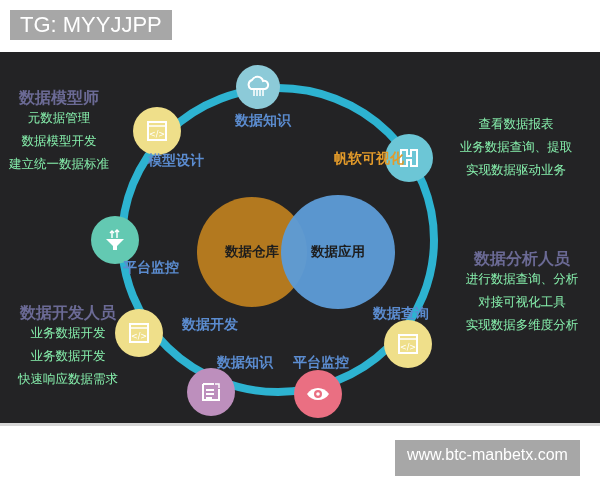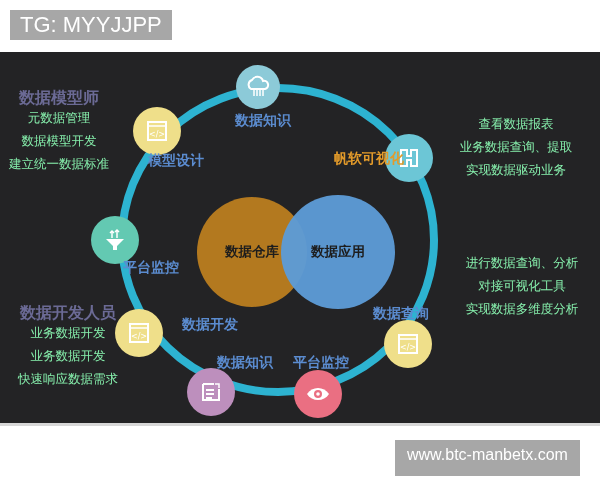--- a/index.html
+++ b/index.html
@@ -123,20 +123,21 @@
     <div class="role-line">建立统一数据标准</div>
   </div>
 
   <div class="role-group" style="left:432px; top:60px; width:168px;">
     <div class="role-line">查看数据报表</div>
     <div class="role-line">业务数据查询、提取</div>
     <div class="role-line">实现数据驱动业务</div>
   </div>
 
   <div class="role-group" style="left:456px; top:199px; width:132px;">
+    <div class="role-title">数据分析人员</div>
     <div class="role-line">进行数据查询、分析</div>
     <div class="role-line">对接可视化工具</div>
     <div class="role-line">实现数据多维度分析</div>
   </div>
 
   <div class="role-group" style="left:12px; top:253px; width:112px;">
     <div class="role-title">数据开发人员</div>
     <div class="role-line">业务数据开发</div>
     <div class="role-line">业务数据开发</div>
     <div class="role-line">快速响应数据需求</div>

